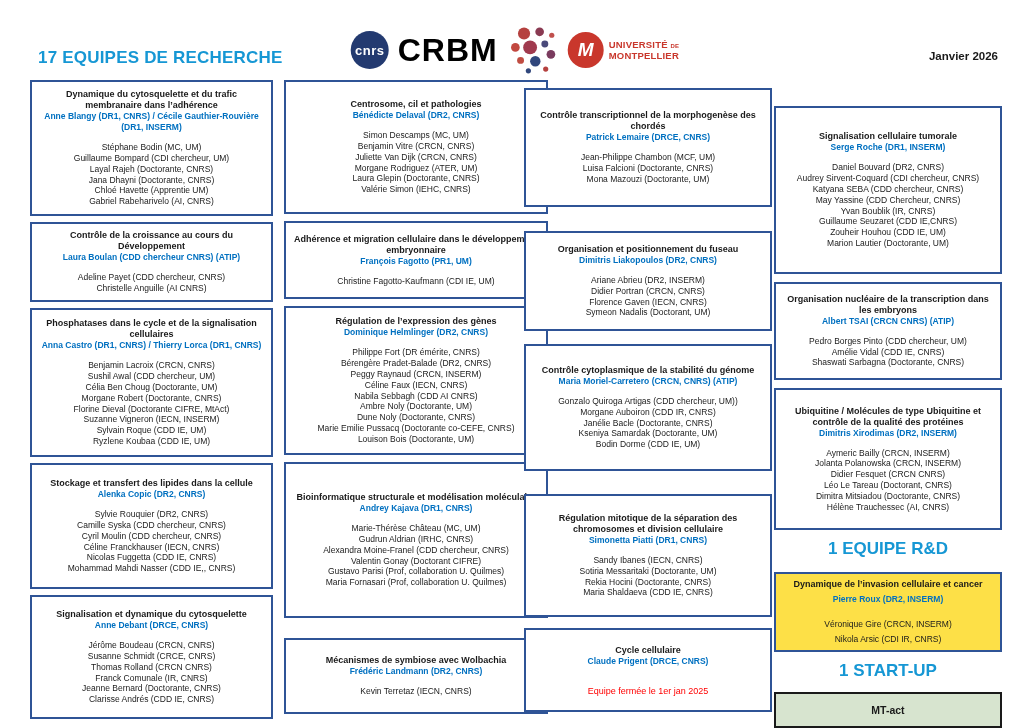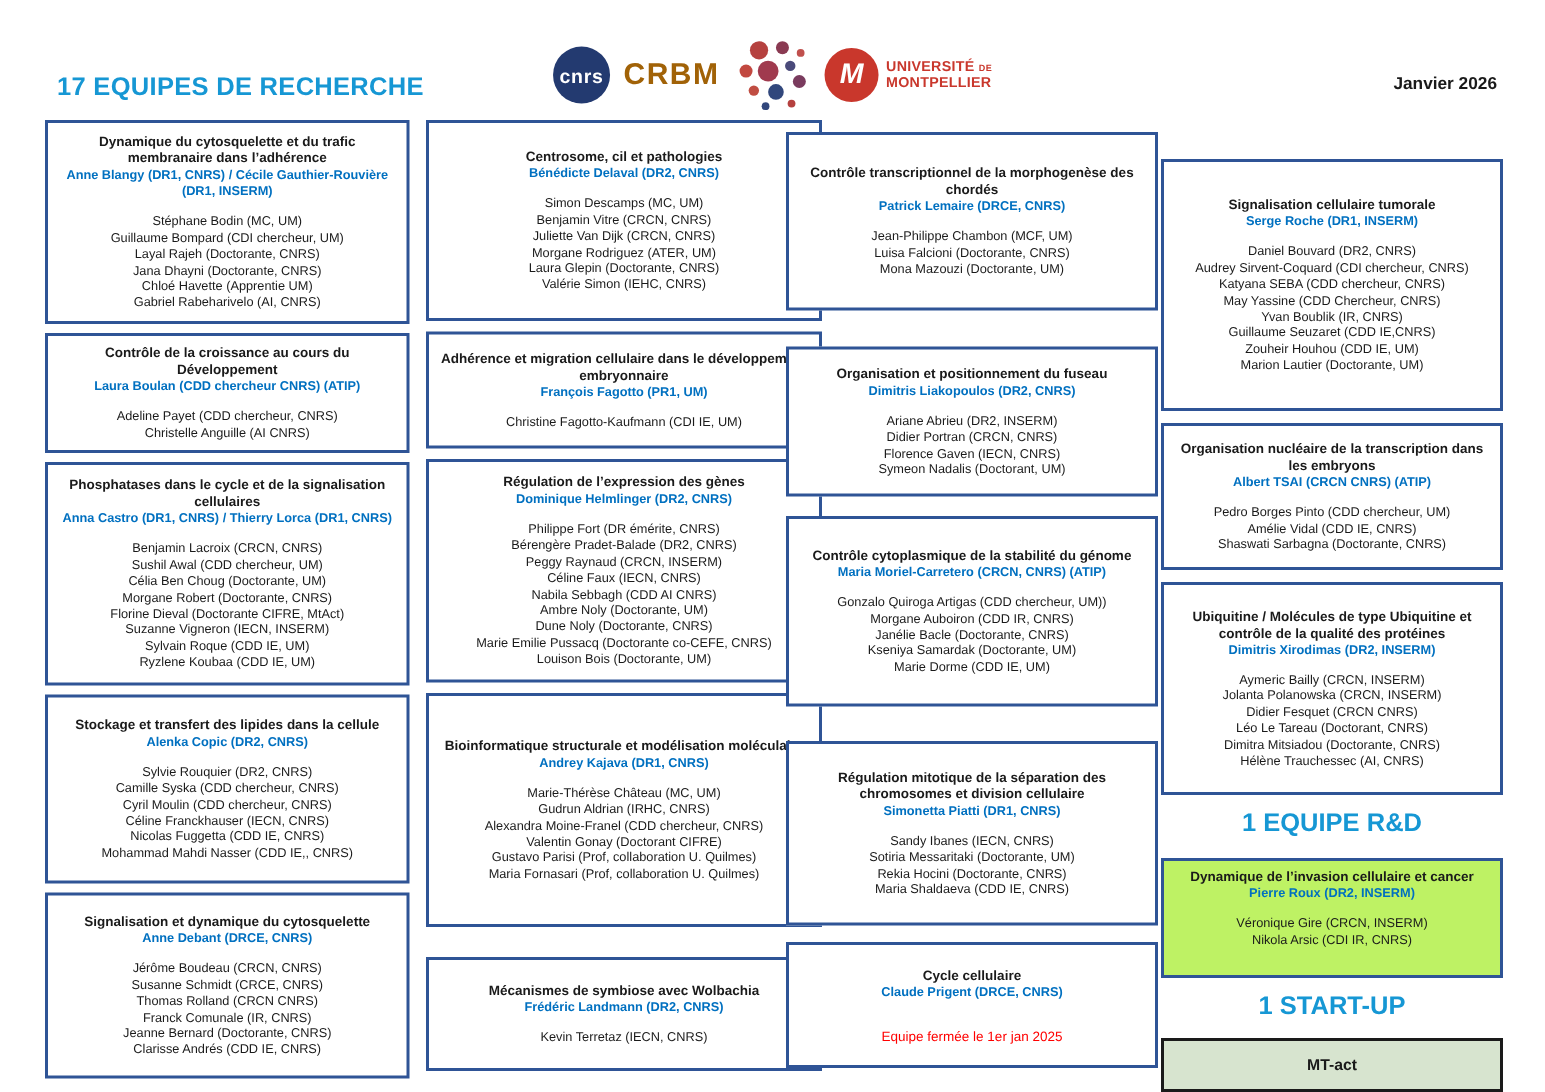--- a/index.html
+++ b/index.html
@@ -4,21 +4,21 @@
 <style>
   * { margin:0; padding:0; box-sizing:border-box; }
   body { background:#fff; font-family:"Liberation Sans", sans-serif; }
   .page { position:relative; width:1030px; height:728px; background:#fff; overflow:hidden; }
 
   
   .page-title { position:absolute; left:38px; top:48px; font-size:17px; font-weight:bold; color:#1697D4; letter-spacing:0.2px; }
   .page-date  { position:absolute; right:32px; top:50px; font-size:11.5px; font-weight:bold; color:#1a1a1a; }
   .logos { position:absolute; left:50%; top:24px; transform:translateX(-50%); display:flex; align-items:center; gap:9px; }
   .cnrs-circle { width:38px; height:38px; border-radius:50%; background:#233a70; color:#fff; display:flex; align-items:center; justify-content:center; font-weight:bold; font-size:13px; letter-spacing:0.5px; }
-  .crbm-wordmark { font-size:20px; font-weight:bold; color:#a16207; letter-spacing:1px; }
+  .crbm-wordmark { font-size:32px; font-weight:bold; color:#000000; letter-spacing:1px; }
   .molecule { width:52px; height:52px; }
   .um-logo { display:flex; align-items:center; gap:5px; }
   .um-circle { width:36px; height:36px; border-radius:50%; background:#C9372C; color:#fff; display:flex; align-items:center; justify-content:center; font-size:19px; font-weight:bold; font-style:italic; }
   .um-text { color:#C9372C; font-weight:bold; line-height:10px; font-size:9.5px; letter-spacing:0.2px; }
   .um-de { font-size:6px; }
 
   
   .col { position:absolute; display:flex; flex-direction:column; }
   #col-1 { left:30px;  top:80px; width:243px; gap:6px; }
   #col-2 { left:284px; top:80px; width:264px; gap:7px; }
@@ -48,21 +48,21 @@
   #col-3 .team-box:nth-child(2){min-height:100px; margin-bottom:13px}
   #col-3 .team-box:nth-child(3){min-height:127px; margin-bottom:23px}
   #col-3 .team-box:nth-child(4){min-height:123px; margin-bottom:11px}
   #col-3 .team-box:nth-child(5){min-height:84px}
 
   #col4-teams .team-box:nth-child(1){min-height:168px}
   #col4-teams .team-box:nth-child(2){min-height:98px}
   #col4-teams .team-box:nth-child(3){min-height:142px}
 
   .section-heading { text-align:center; font-size:17px; font-weight:bold; color:#1697D4; margin-top:8px; height:22px; line-height:22px; }
-  .rd-box { background:#bef264; border:2px solid #2F5496; min-height:80px; margin-top:12px; padding:5px 6px; display:flex; flex-direction:column; justify-content:flex-start; text-align:center; }
+  .rd-box { background:#fde047; border:2px solid #2F5496; min-height:80px; margin-top:12px; padding:5px 6px; display:flex; flex-direction:column; justify-content:space-between; text-align:center; }
   .startup-box { background:#D7E4CF; border:2.5px solid #1a1a1a; height:36px; margin-top:10px; display:flex; align-items:center; justify-content:center; font-weight:bold; font-size:10.5px; color:#1a1a1a; }
 </style>
 </head>
 <body>
 
 <div class="page">
 
   <div class="page-title">17 EQUIPES DE RECHERCHE</div>
 
   <div class="logos">
@@ -208,21 +208,21 @@
         <div class="team-member">Florence Gaven (IECN, CNRS)</div>
         <div class="team-member">Symeon Nadalis (Doctorant, UM)</div>
       </div>
       <div class="team-box">
         <div class="team-title">Contrôle cytoplasmique de la stabilité du génome</div>
         <div class="team-leader">Maria Moriel-Carretero (CRCN, CNRS) (ATIP)</div>
         <div class="team-member">Gonzalo Quiroga Artigas (CDD chercheur, UM))</div>
         <div class="team-member">Morgane Auboiron (CDD IR, CNRS)</div>
         <div class="team-member">Janélie Bacle (Doctorante, CNRS)</div>
         <div class="team-member">Kseniya Samardak (Doctorante, UM)</div>
-        <div class="team-member">Marie Dorme (CDD IE, UM)</div>
+        <div class="team-member">Bodin Dorme (CDD IE, UM)</div>
       </div>
       <div class="team-box">
         <div class="team-title">Régulation mitotique de la séparation des chromosomes et division cellulaire</div>
         <div class="team-leader">Simonetta Piatti (DR1, CNRS)</div>
         <div class="team-member">Sandy Ibanes (IECN, CNRS)</div>
         <div class="team-member">Sotiria Messaritaki (Doctorante, UM)</div>
         <div class="team-member">Rekia Hocini (Doctorante, CNRS)</div>
         <div class="team-member">Maria Shaldaeva (CDD IE, CNRS)</div>
       </div>
       <div class="team-box">

